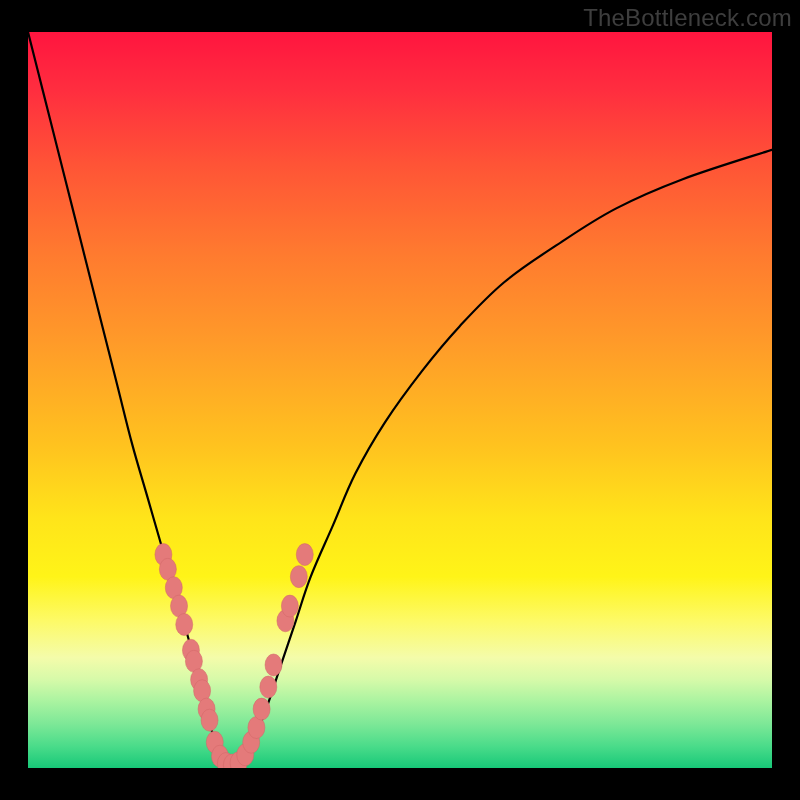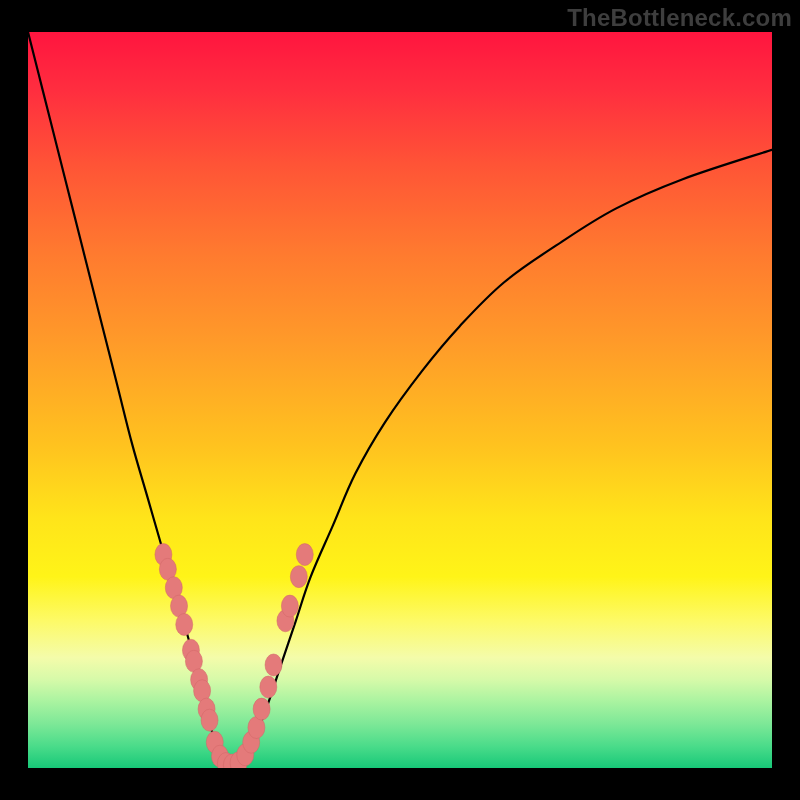--- a/index.html
+++ b/index.html
@@ -37,21 +37,21 @@
       #7de897 94%,
       #4bdc8a 97%,
       #17c878 100%);
   }
   .watermark {
     position: absolute;
     top: 4px;
     right: 8px;
     color: #3e3e3e;
     font-size: 24px;
-    font-weight: 700;
+    font-weight: 400;
     letter-spacing: 0.2px;
     z-index: 20;
     pointer-events: none;
   }
   .chart-svg {
     position: absolute;
     inset: 0;
     z-index: 10;
   }
   .marker {

